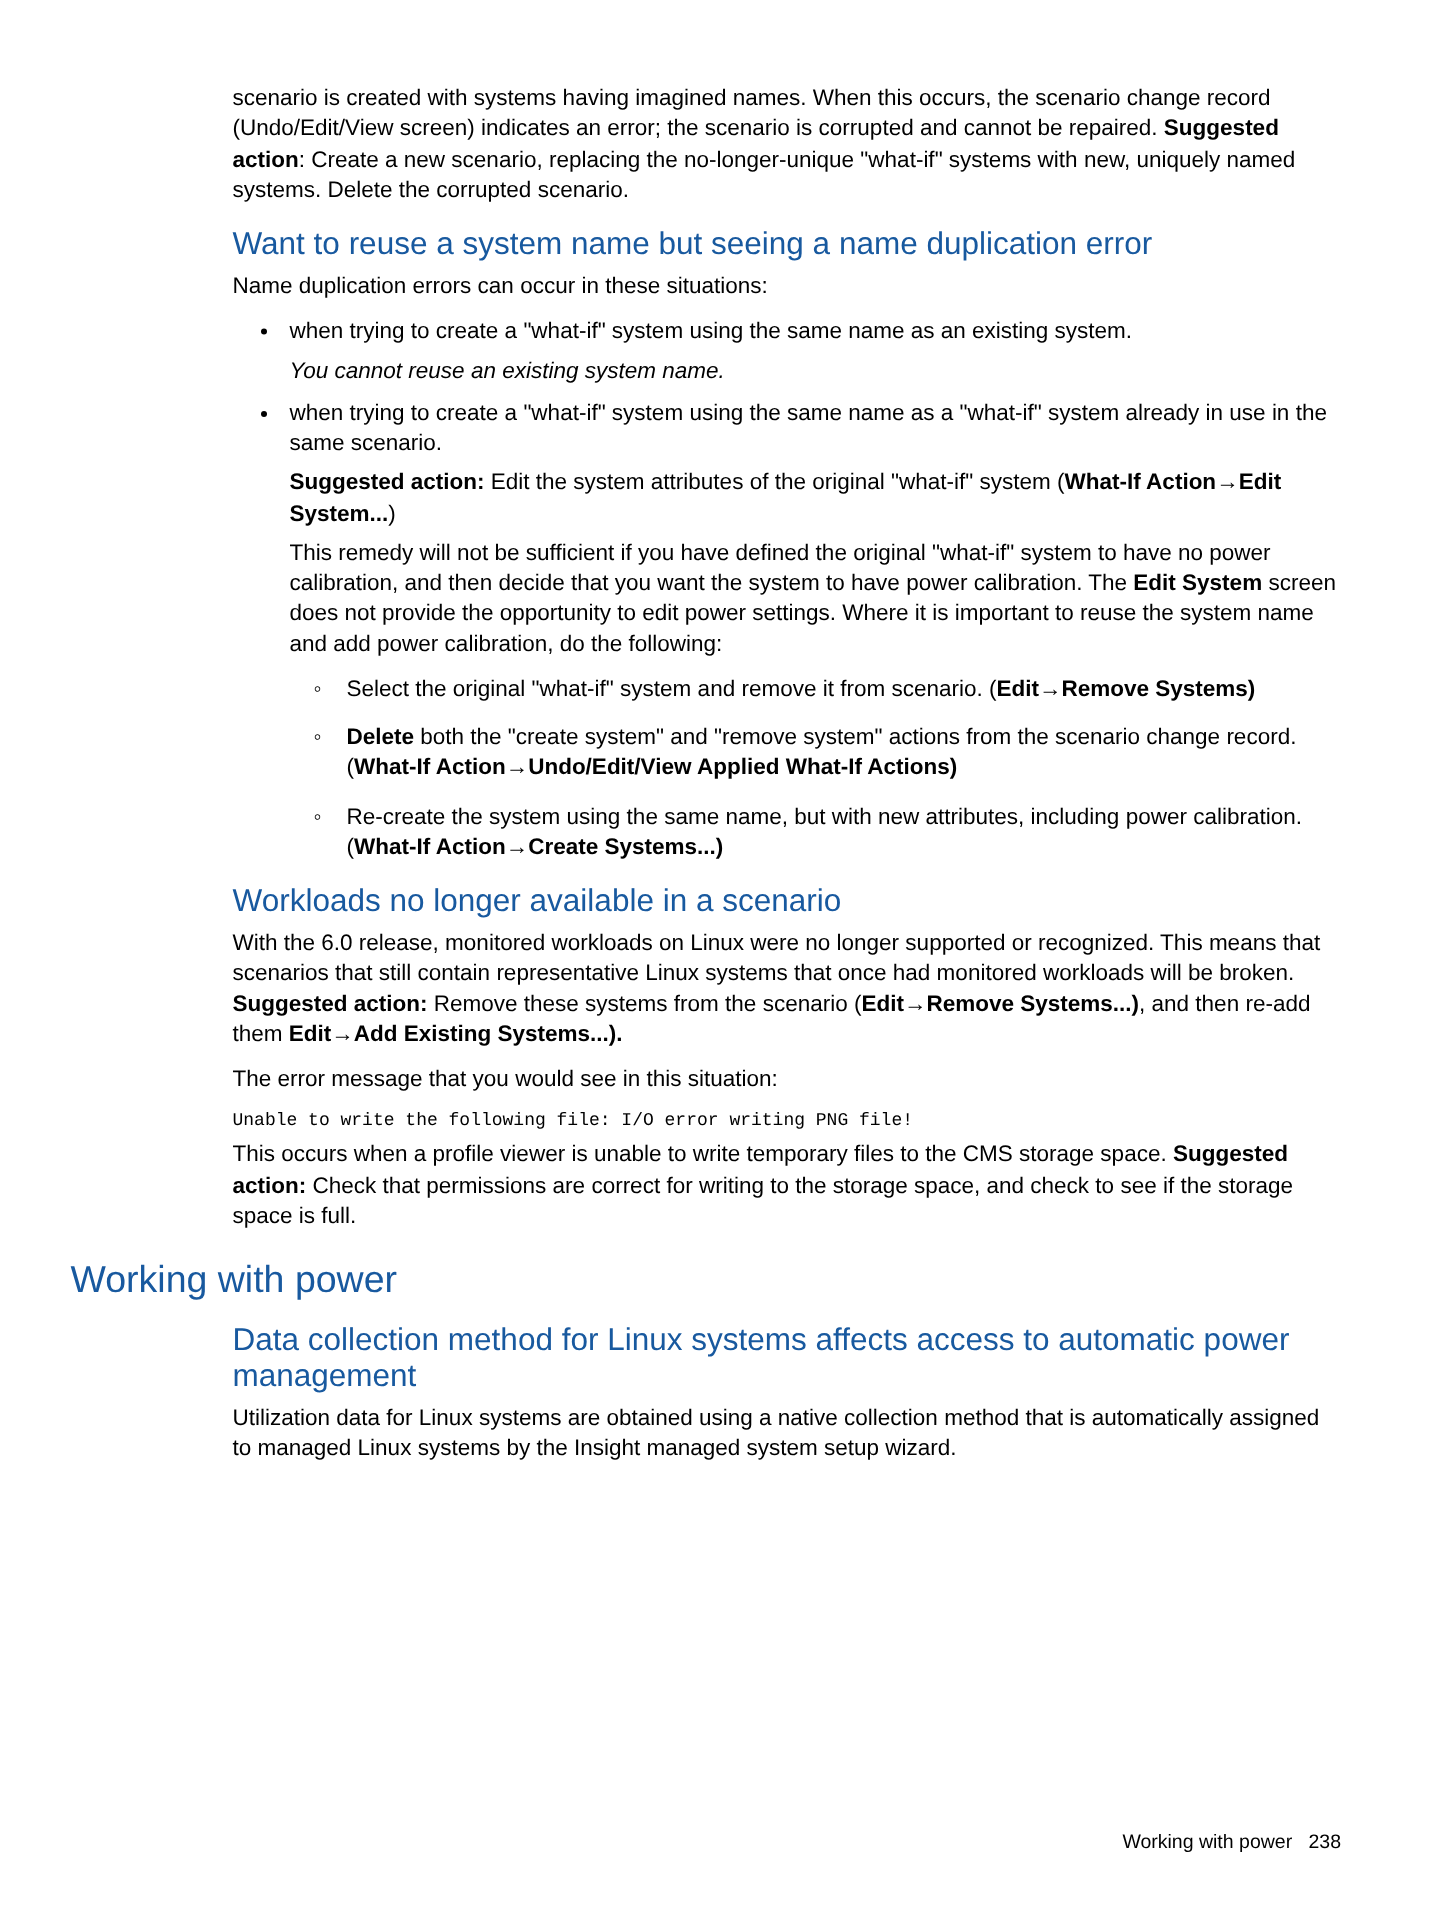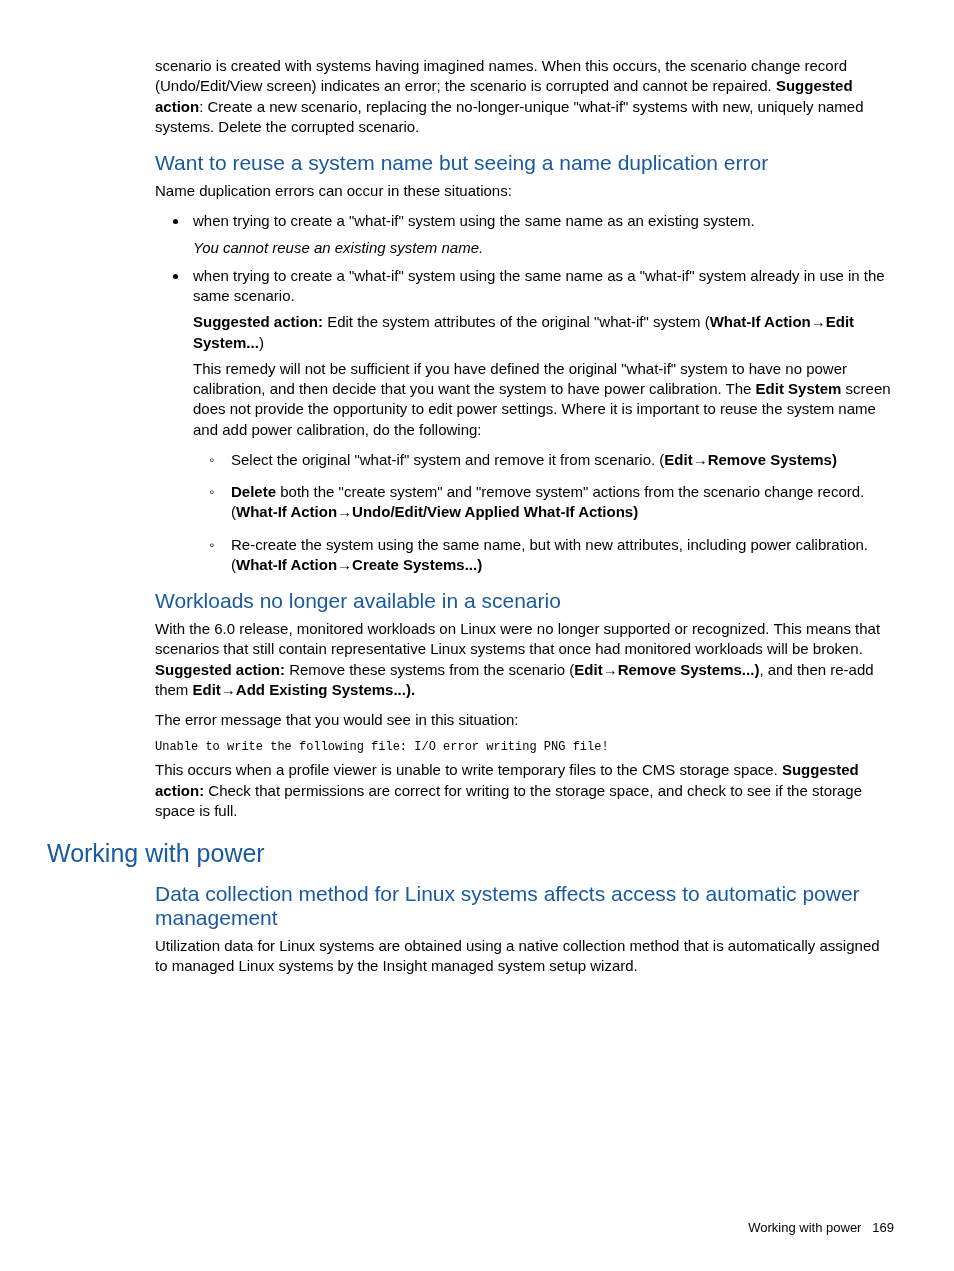--- a/index.html
+++ b/index.html
@@ -130,15 +130,15 @@
   <div class="mono">Unable to write the following file: I/O error writing PNG file!</div>
   <p class="body-text">
     <span>This occurs when a profile viewer is unable to write temporary files to the CMS storage space. </span><span class="bold">Suggested action:</span><span> Check that permissions are correct for writing to the storage space, and check to see if the storage space is full.</span>
   </p>
 
   <div class="h1">Working with power</div>
   <div class="h2">Data collection method for Linux systems affects access to automatic power management</div>
   <p class="body-text">Utilization data for Linux systems are obtained using a native collection method that is automatically assigned to managed Linux systems by the Insight managed system setup wizard.</p>
 
   <div class="footer">
-    <span>Working with power</span>&nbsp;&nbsp;&nbsp;<span>169</span>
+    <span>Working with power</span>&nbsp;&nbsp;&nbsp;<span>238</span>
   </div>
 </div>
 
 </body></html>

